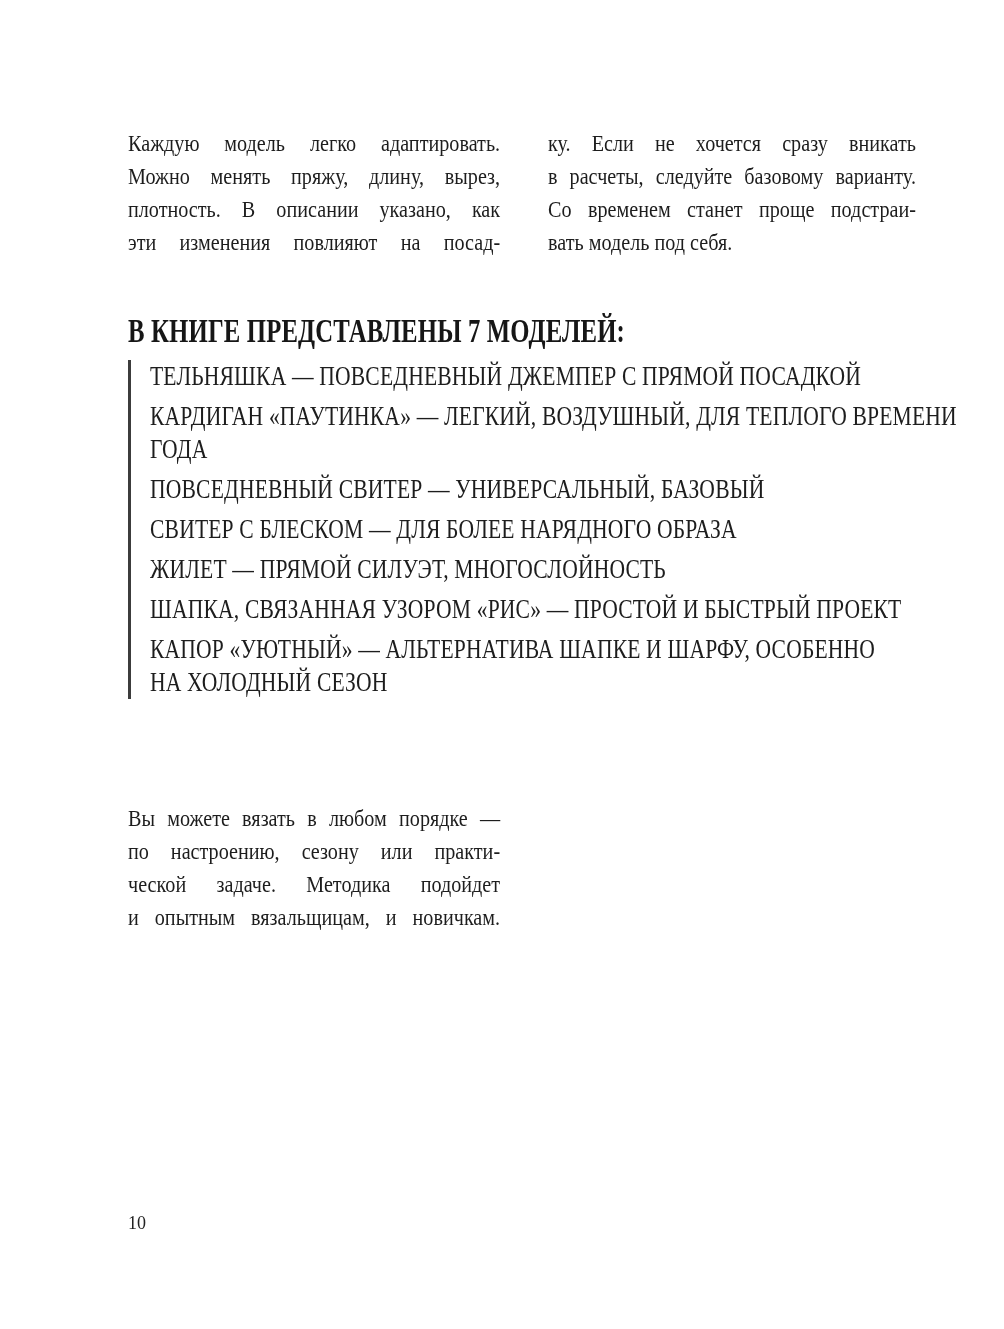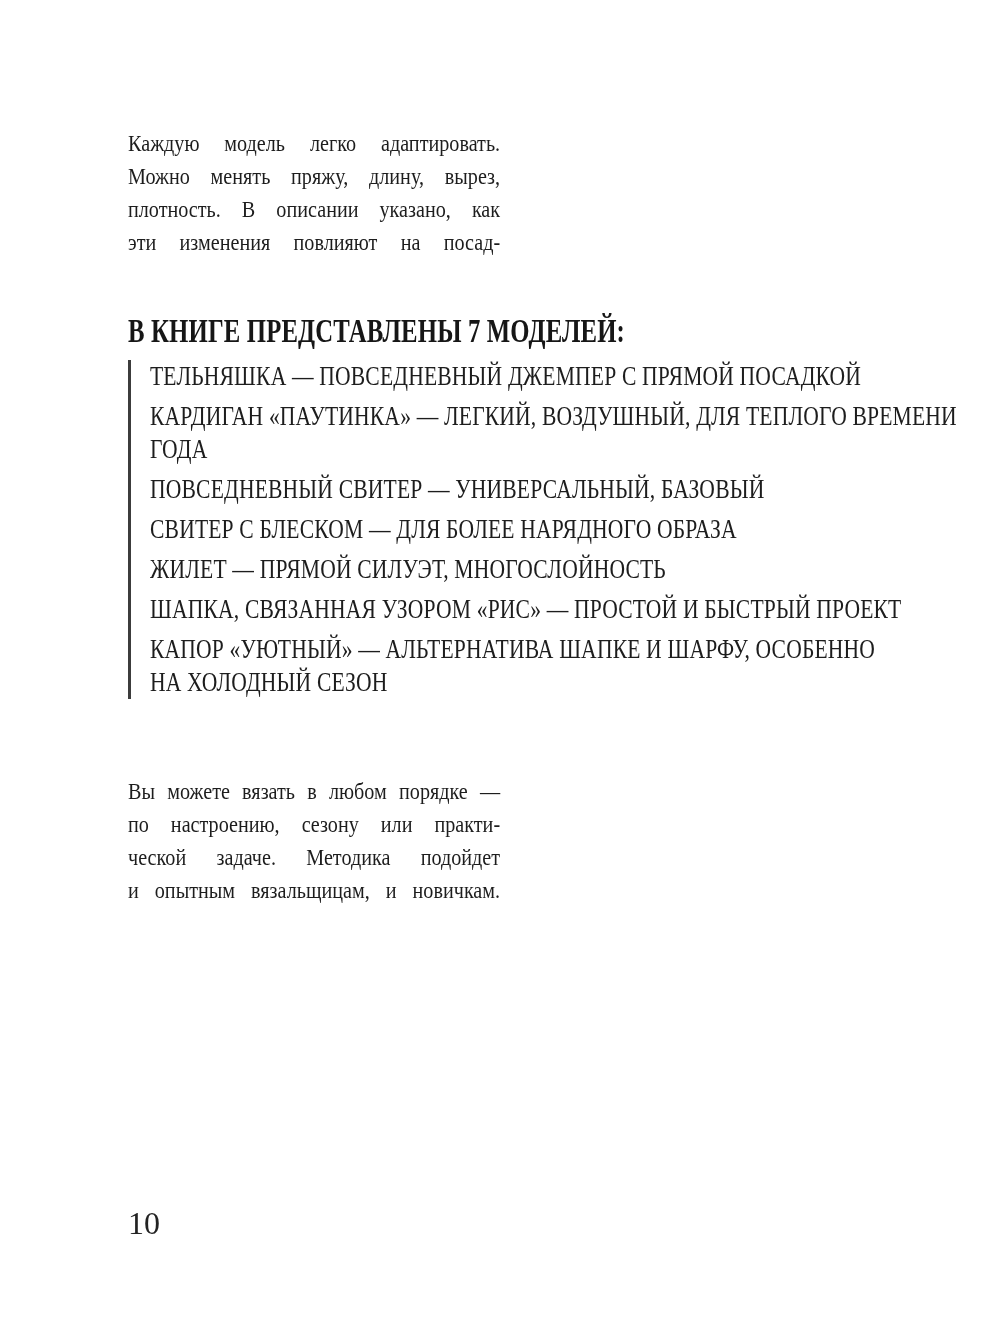--- a/index.html
+++ b/index.html
@@ -16,21 +16,21 @@
   }
   
   .cols {
     position: absolute;
     left: 128px;
     width: 788px;
     display: flex;
     gap: 48px;
   }
   .intro { top: 127px; }
-  .outro { top: 775px; gap: 45px; }
+  .outro { top: 802px; gap: 45px; }
   .col-l { width: 372px; }
   .col-r { width: 368px; }
   
   .condense-body {
     width: 443px;
     transform: scaleX(0.84);
     transform-origin: 0 0;
     font-size: 24px;
     line-height: 33px;
   }
@@ -68,37 +68,45 @@
     line-height: 33px;
   }
   .model-item { margin-bottom: 7px; }
   .model-item:last-child { margin-bottom: 0; }
   .model-line { white-space: nowrap; letter-spacing: 0.2px; }
   
   .page-number {
     position: absolute;
     left: 128px;
     top: 1208px;
-    font-size: 32px;
+    font-size: 18px;
     line-height: 30px;
     color: #222222;
   }
 </style>
 </head>
 <body>
 
 <div class="page" style="--page-bg: #ffffff; --text: #1d1d1d; --rule: #3c3c3c;">
 
   <section class="cols intro">
     <div class="col-l">
       <div class="condense-body">
           <div class="tline just">Каждую модель легко адаптировать.</div>
           <div class="tline just">Можно менять пряжу, длину, вырез,</div>
           <div class="tline just">плотность. В описании указано, как</div>
           <div class="tline just">эти изменения повлияют на посад-</div>
+        </div>
+    </div>
+    <div class="col-r">
+      <div class="condense-body">
+          <div class="tline just">ку. Если не хочется сразу вникать</div>
+          <div class="tline just">в расчеты, следуйте базовому варианту.</div>
+          <div class="tline just">Со временем станет проще подстраи-</div>
+          <div class="tline">вать модель под себя.</div>
         </div>
     </div>
   </section>
 
   <h1 class="heading">В КНИГЕ ПРЕДСТАВЛЕНЫ 7 МОДЕЛЕЙ:</h1>
 
   <section class="models-box">
     <div class="condense-list">
         <div class="model-item">
           <div class="model-line">ТЕЛЬНЯШКА — ПОВСЕДНЕВНЫЙ ДЖЕМПЕР С ПРЯМОЙ ПОСАДКОЙ</div>

